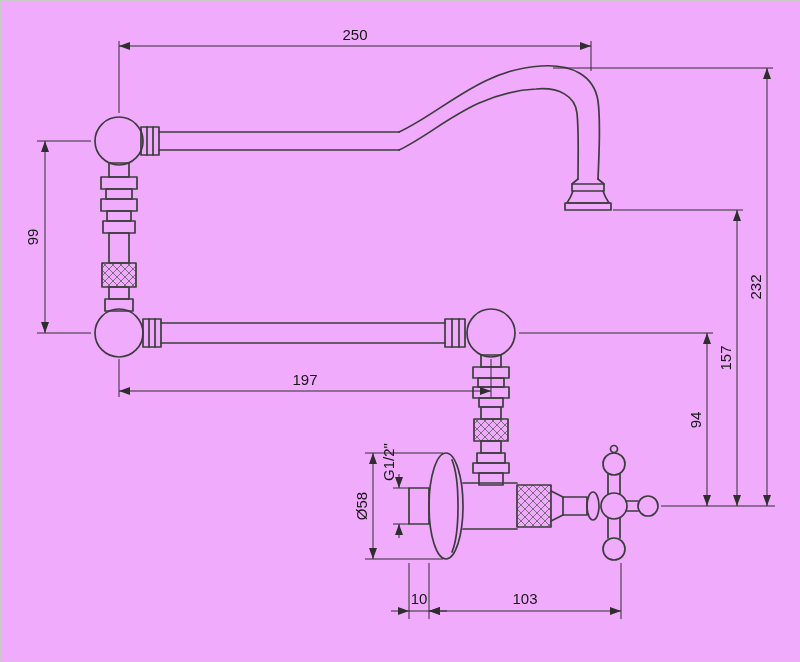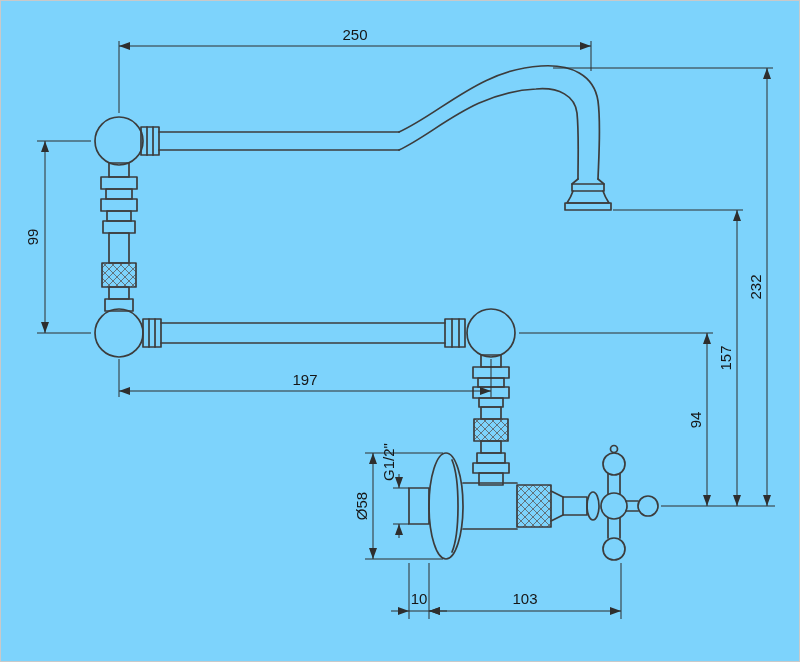--- a/index.html
+++ b/index.html
@@ -1,18 +1,18 @@
 <!DOCTYPE html>
 <html><head>
 <meta charset="utf-8">
 <style>
   html,body{margin:0;padding:0;background:#ffffff;}
   .page{
     width:800px;height:662px;box-sizing:border-box;
-    border:1px solid #c9c9c9;background:#7dd3fc;
+    border:1px solid #c9c9c9;background:#f0abfc;
     font-family:"Liberation Sans",sans-serif;
     position:relative;overflow:hidden;
   }
   .lbl{
     font-family:"Liberation Sans",sans-serif;
     font-size:15px;
     fill:#161616;
   }
 </style>
 </head>

